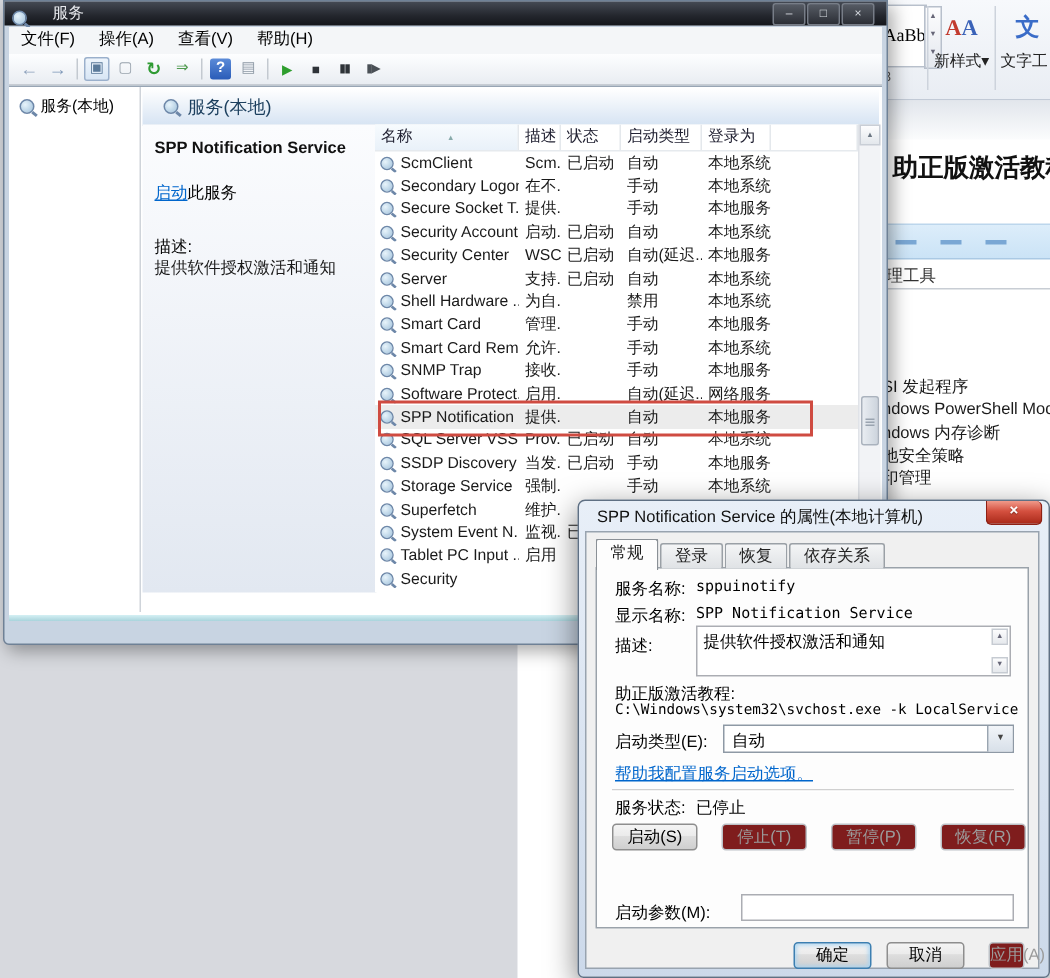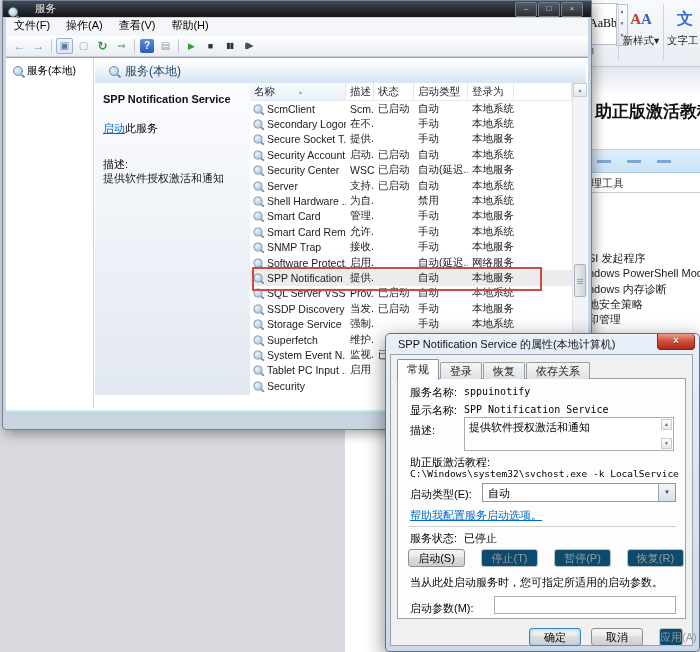--- a/index.html
+++ b/index.html
@@ -106,21 +106,21 @@
   .tiny-arrow{position:absolute;right:1px;width:11px;height:11px;background:linear-gradient(#fcfcfd,#e6e9ed);border:1px solid #c6cbd2;box-sizing:border-box;font-size:5px;color:#667;text-align:center;line-height:9px}
   .tiny-arrow.up{top:1px}.tiny-arrow.down{bottom:1px}
   .combo{position:absolute;left:84px;top:104px;width:194px;height:19px;background:#fff;border:1px solid #8e99a5;box-sizing:border-box}
   .combo-value{position:absolute;left:5px;top:2px;font-size:11px}
   .combo-btn{position:absolute;right:0;top:0;width:17px;height:17px;background:linear-gradient(#f2f5f9,#d8e0e9);border-left:1px solid #9aa5b1;box-sizing:border-box;text-align:center}
   .combo-btn::after{content:"▼";font-size:6px;color:#444;line-height:17px}
   .dlg-link{position:absolute;left:12px;top:129px;font-size:11px;color:#0757c2;text-decoration:underline;white-space:nowrap}
   .page-hr{position:absolute;left:10px;top:147px;width:268px;border-top:1px solid #d0d0d0;border-bottom:1px solid #fff}
   .ctl-btns{position:absolute;left:10px;top:170px;display:flex;gap:16px}
   .btn{width:57px;height:18px;background:linear-gradient(#f4f4f4,#ebebeb 45%,#dedede 46%,#cfcfcf);border:1px solid #8e8e8e;border-radius:3px;font-size:11px;color:#000;text-align:center;line-height:16px;box-sizing:border-box;white-space:nowrap}
-  .btn.disabled{background:#0c4a6e;border-color:#bdc2c7;color:#9b9b9b}
+  .btn.disabled{background:#7f1d1d;border-color:#bdc2c7;color:#9b9b9b}
   .btn.default{border-color:#3c7fb1;box-shadow:inset 0 0 3px 1px #a8d4f2}
   .note{position:absolute;left:12px;top:196px;font-size:11px;white-space:nowrap}
   .params-input{position:absolute;left:96px;top:217px;width:182px;height:18px;background:#fff;border:1px solid #abadb3;box-sizing:border-box;font-size:11px;padding:0 3px}
   .dlg-footer{position:absolute;left:0;top:273px;width:100%;height:18px}
   .dlg-footer .btn{position:absolute;height:18px}
 </style>
 </head>
 <body>
 
 <div id="desktop" data-name="desktop">
@@ -472,21 +472,20 @@
         <span class="dlg-link" data-name="startup-help-link" style="color: rgb(0, 102, 204);">帮助我配置服务启动选项。</span>
         <div class="page-hr" data-name="divider"></div>
         <span class="f-label" style="top:152px" data-name="service-status-label">服务状态:</span>
         <span class="f-label" style="left:66px;top:152px" data-name="service-status-value">已停止</span>
         <div class="ctl-btns" id="ctl-btns" data-name="service-control-buttons">
             <span class="btn" data-name="service-control-button">启动(S)</span>
             <span class="btn disabled" data-name="service-control-button">停止(T)</span>
             <span class="btn disabled" data-name="service-control-button">暂停(P)</span>
             <span class="btn disabled" data-name="service-control-button">恢复(R)</span>
           </div>
-        <span class="note" data-name="params-note">当从此处启动服务时，您可指定所适用的启动参数。</span>
         <span class="f-label" style="top:222px" data-name="start-params-label">启动参数(M):</span>
         <input class="params-input" type="text" data-name="start-params-input" value="" style="">
       </div>
       <div class="dlg-footer" id="dlg-footer" data-name="dialog-footer">
           <span class="btn default" data-name="dialog-footer-button" style="left: 138px; width: 52px;">确定</span>
           <span class="btn" data-name="dialog-footer-button" style="left: 200px; width: 52px;">取消</span>
           <span class="btn disabled" data-name="dialog-footer-button" style="left: 268px; width: 24px;">应用(A)</span>
         </div>
     </div>
   </div>

